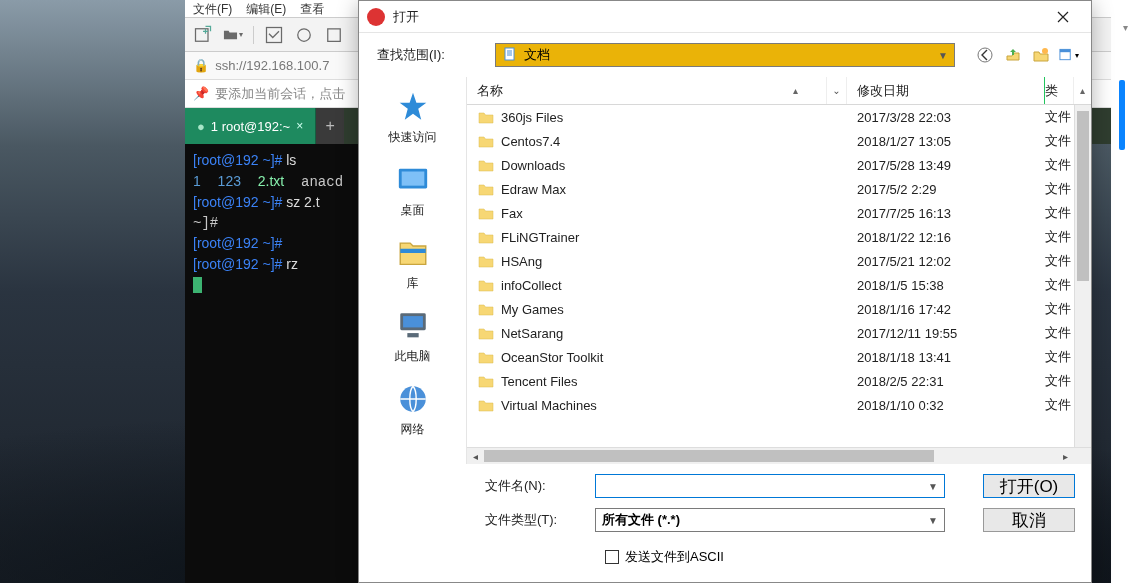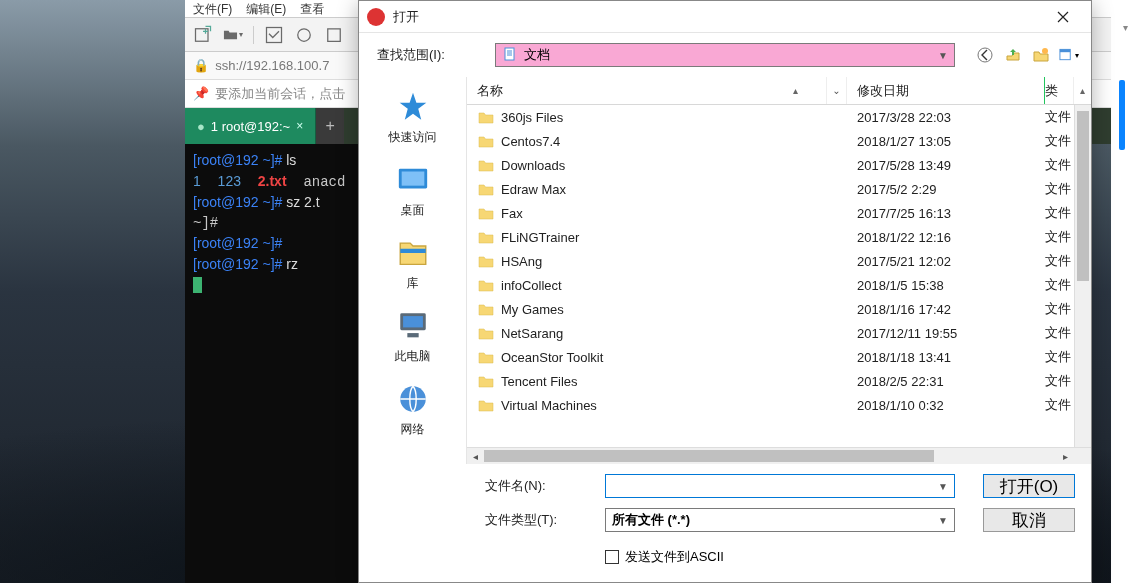--- a/index.html
+++ b/index.html
@@ -58,21 +58,21 @@
 }
 
 .terminal {
   position:absolute; top:144px; left:185px; width:460px; bottom:0;
   background:#0c0c0c; color:#c8c8c8; font-family:"Consolas","Courier New",monospace;
   font-size:14px; padding:6px 8px; line-height:20px; white-space:pre;
 }
 .terminal .prompt { color:#3b82f6; }
 .terminal .cmd { color:#dcdcdc; }
 .terminal .blue { color:#5a9bd5; }
-.terminal .num { color:#ef4444;font-weight:bold; }
+.terminal .num { color:#86efac; }
 .terminal .cursor { display:inline-block; width:9px; height:16px; background:#3cb371; vertical-align:middle; }
 
 
 .right-strip {
   position:absolute; top:0; right:0; width:22px; height:100%;
   background:#fff;
 }
 .right-strip .bar { position:absolute; top:80px; right:8px; width:6px; height:70px; background:#0a84ff; border-radius:2px; }
 .right-strip .caret { position:absolute; top:22px; right:5px; color:#888; font-size:10px; }
 
@@ -92,21 +92,21 @@
 }
 .titlebar .title { font-size:13px; color:#222; flex:1; }
 .titlebar .closebtn { width:40px; height:30px; display:flex; align-items:center; justify-content:center; color:#222; }
 .titlebar .closebtn svg { width:12px; height:12px; }
 
 .lookin-row {
   display:flex; align-items:center; gap:8px; padding:10px 12px 10px 18px;
 }
 .lookin-label { font-size:13px; color:#222; width:110px; }
 .lookin-select {
-  flex:1; height:24px; border:1px solid #7a7a7a; background:#f9a8d4;
+  flex:1; height:24px; border:1px solid #7a7a7a; background:#eab308;
   display:flex; align-items:center; padding:0 6px; gap:6px; font-size:13px;
 }
 .lookin-select .docicon { width:16px; height:16px; display:flex; align-items:center; justify-content:center; }
 .lookin-select .dd { margin-left:auto; color:#555; font-size:10px; }
 .nav-icons { display:flex; gap:8px; margin-left:12px; }
 .nav-icons .ic { width:20px; height:20px; display:flex; align-items:center; justify-content:center; font-size:15px; }
 
 .dialog-body {
   flex:1; display:flex; overflow:hidden;
 }
@@ -155,21 +155,21 @@
 .hscroll-row {
   height:17px; display:flex; background:#f0f0f0; border-top:1px solid #ddd;
 }
 .hscroll-row .harrow { width:17px; display:flex; align-items:center; justify-content:center; color:#555; font-size:10px; }
 .hscroll-row .htrack { flex:1; position:relative; }
 .hscroll-row .hthumb { position:absolute; top:2px; bottom:2px; left:0; width:450px; background:#c0c0c0; }
 
 .bottom-form {
   padding:10px 16px 16px 126px; display:flex; flex-direction:column; gap:10px;
 }
-.form-row { display:flex; align-items:center; gap:10px; }
+.form-row { display:flex; align-items:center; }
 .form-row .flabel { width:110px; font-size:13px; color:#222; }
 .form-row .combo {
   width:350px; height:24px; border:1px solid #0078d7; background:#fff;
   display:flex; align-items:center; padding:0 6px; font-size:13px;
 }
 .form-row .combo.plain { border-color:#7a7a7a;font-weight:bold; }
 .form-row .combo .dd { margin-left:auto; color:#555; font-size:10px; }
 .form-row .btn {
   width:92px; height:24px; border:1px solid #999; background:#e8e8e8;
   display:flex; align-items:center; justify-content:center; font-size:17px; margin-left:auto;

